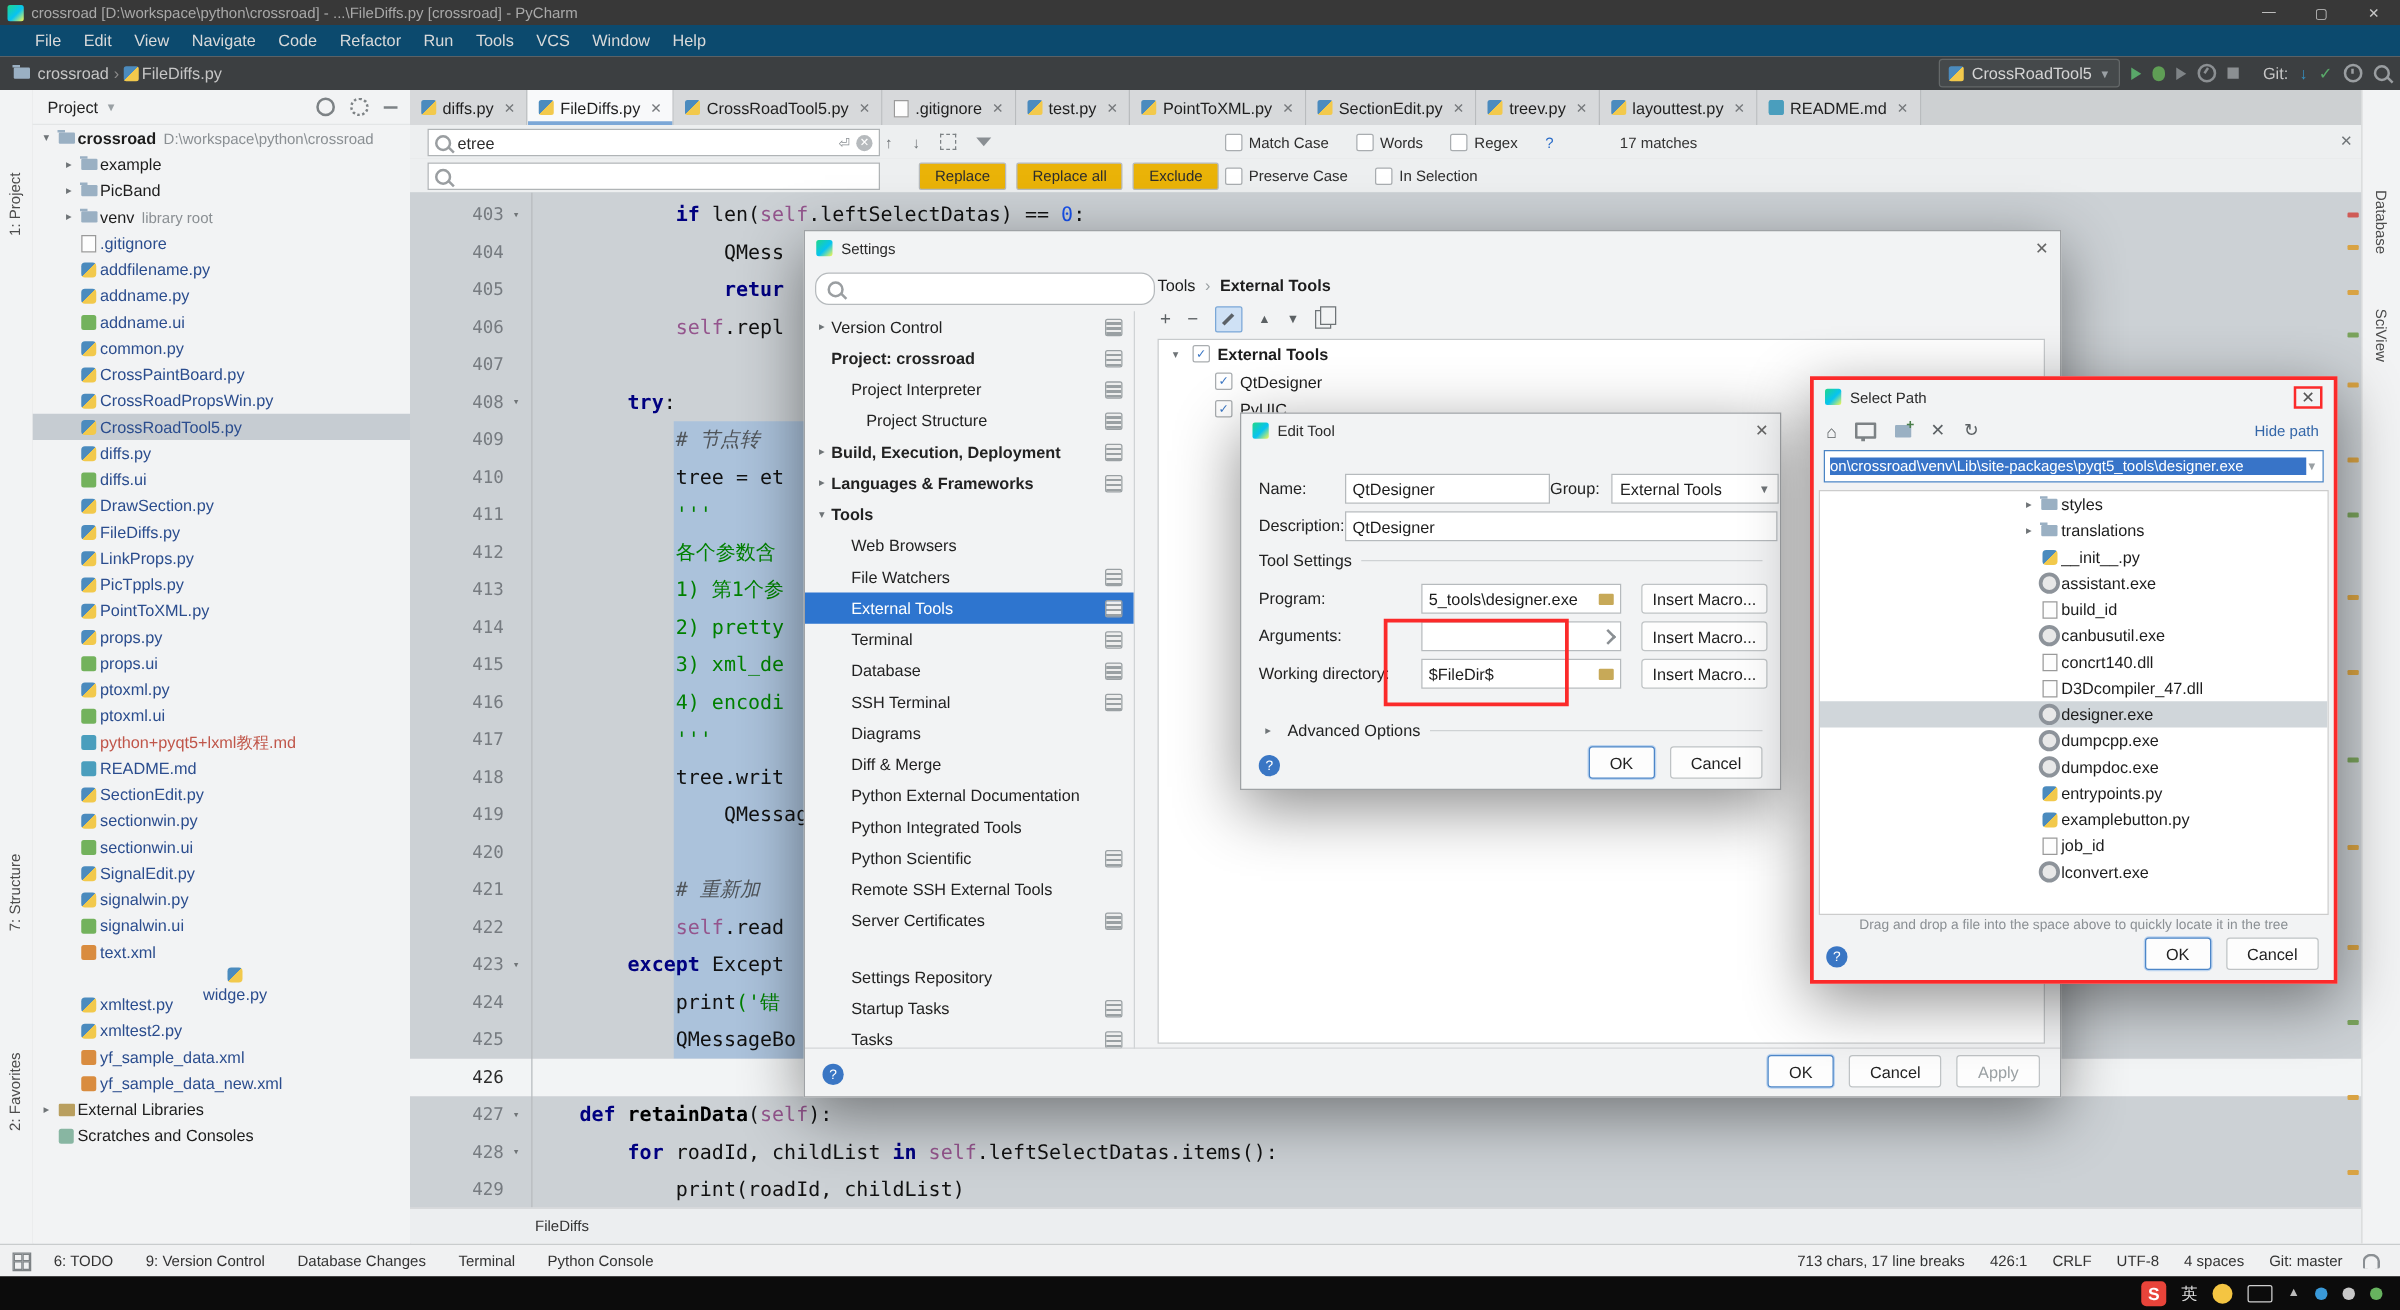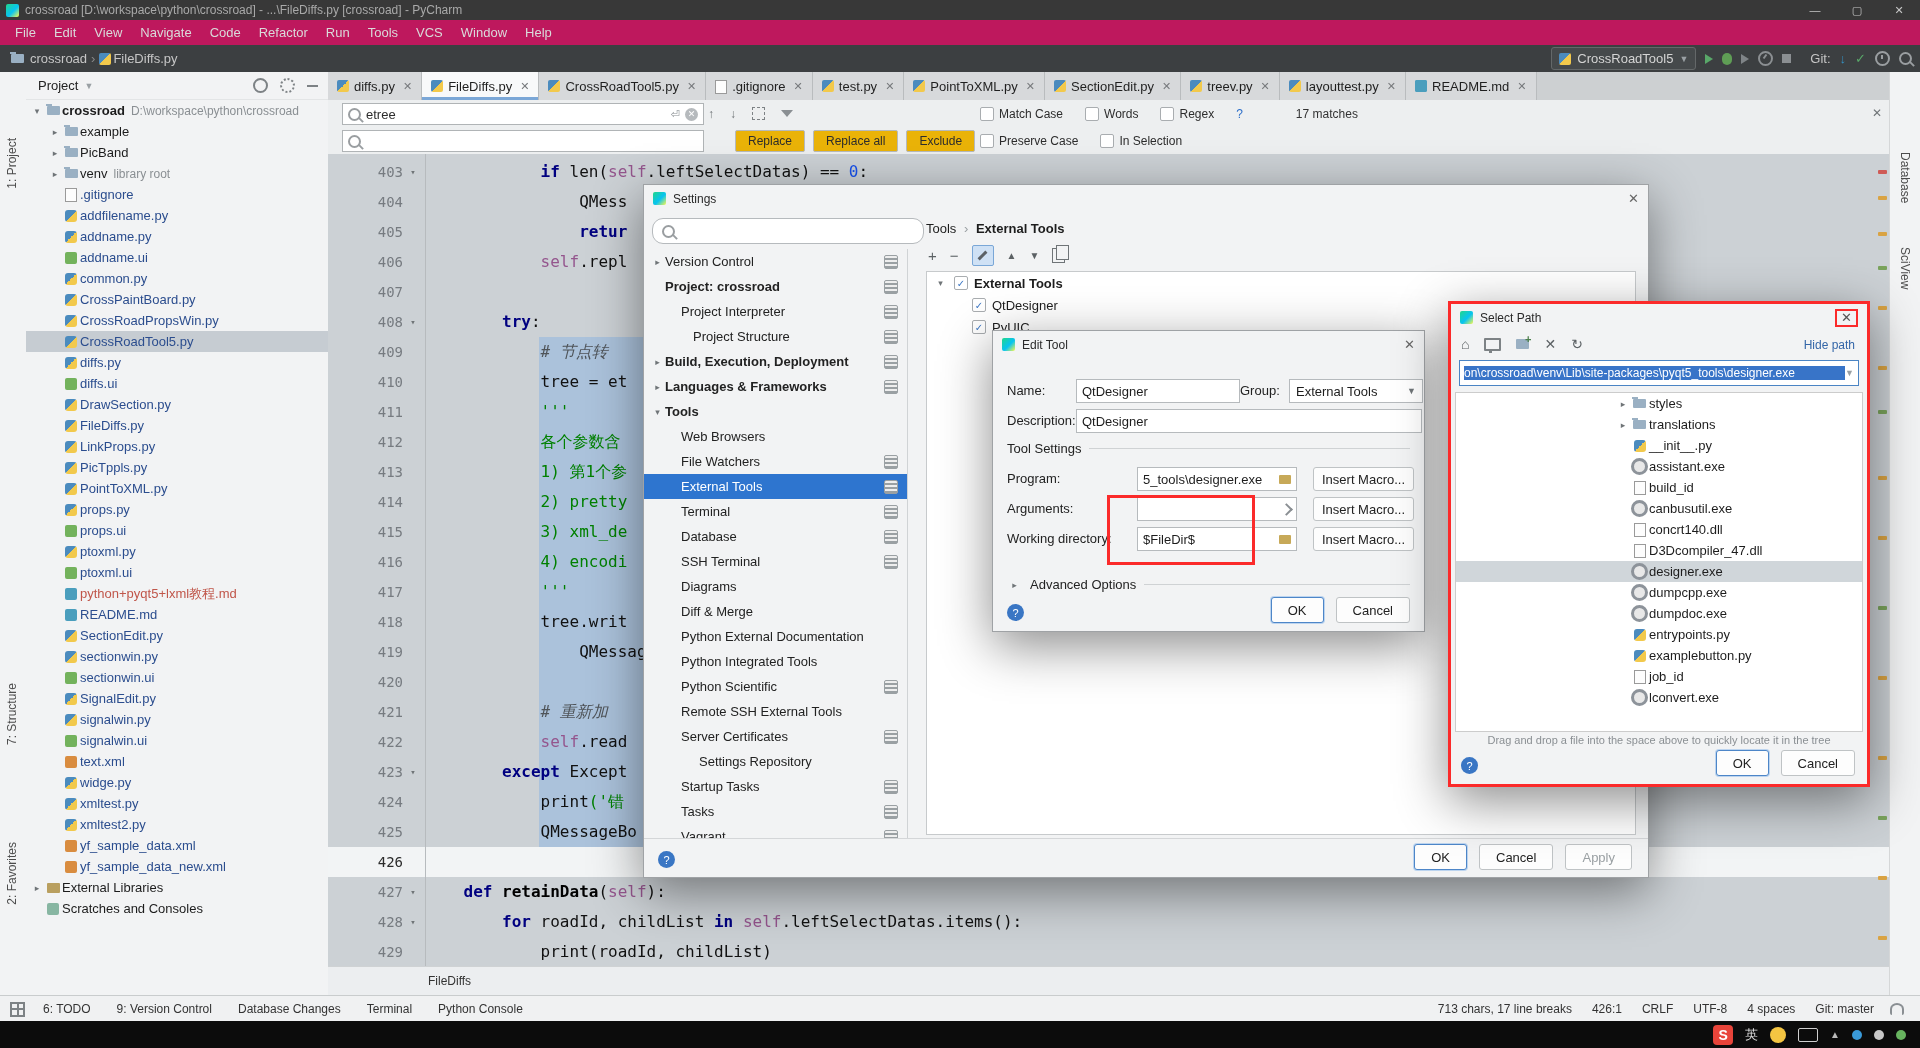--- a/index.html
+++ b/index.html
@@ -4,22 +4,22 @@
 <style>
   html,body{margin:0;padding:0;width:1920px;height:1048px;overflow:hidden;background:#000;
     font-family:"Liberation Sans","DejaVu Sans",sans-serif;-webkit-font-smoothing:antialiased;}
   .app{position:absolute;inset:0;width:1920px;height:1048px;background:#f2f3f4;}
   
   .titlebar{position:absolute;top:0;left:0;right:0;height:20px;background:#383838;color:#a9a9a9;
     font-size:12px;display:flex;align-items:center;gap:6px;padding-left:6px;}
   .logo{width:13px;height:13px;border-radius:2px;background:linear-gradient(135deg,#21d789 0%,#07c3f2 55%,#fcf84a 100%);flex:none;}
   .win-btns{margin-left:auto;display:flex;height:20px;}
   .win-btn{width:42px;display:flex;align-items:center;justify-content:center;color:#c7c7c7;font-size:11px;}
-  .menubar{position:absolute;top:20px;left:0;right:0;height:25px;background:#be185d;display:flex;align-items:center;
-    color:#dadada;font-size:13px;padding-left:6px;}
+  .menubar{position:absolute;top:20px;left:0;right:0;height:25px;background:#0c4a6e;display:flex;align-items:center;
+    color:#dadada;font-size:13px;padding-left:19px;}
   .menu-item{padding:3px 9px;}
   .navbar{position:absolute;top:45px;left:0;right:0;height:27px;background:#3c3f41;border-bottom:1px solid #292b2c;
     display:flex;align-items:center;color:#c6c6c6;font-size:13px;padding:0 8px;}
   .crumb-sep{color:#8a8a8a;margin:0 4px;}
   .nav-right{margin-left:auto;display:flex;align-items:center;gap:9px;}
   .run-combo{display:flex;align-items:center;gap:6px;height:21px;padding:0 7px;background:#45494b;
     border:1px solid #646869;border-radius:3px;min-width:128px;color:#d4d4d4;}
   .mini-ico{width:12px;height:12px;border-radius:2px;flex:none;}
   .ico-py-mini{background:linear-gradient(135deg,#4b8bbe 50%,#f2c94c 50%);}
   .tri-right{width:0;height:0;border-top:5px solid transparent;border-bottom:5px solid transparent;border-left:8px solid #59a869;}
@@ -483,21 +483,21 @@
 
           </div>
 
           <div class="prow" style="padding-left: 22px;">
             <span class="pchev"></span>
             <span class="picon i-xml"></span>
             <span class="pname c-blue">text.xml</span>
 
           </div>
 
-          <div class="prow" style="padding-left: 22px;">
+          <div class="prow" style="padding-left: 22px; flex-direction: column;">
             <span class="pchev"></span>
             <span class="picon i-py"></span>
             <span class="pname c-blue">widge.py</span>
 
           </div>
 
           <div class="prow" style="padding-left: 22px;">
             <span class="pchev"></span>
             <span class="picon i-py"></span>
             <span class="pname c-blue">xmltest.py</span>
@@ -948,21 +948,21 @@
           <span class="schev"></span>
           <span class="slabel">Remote SSH External Tools</span>
         </div>
 
         <div class="srow" style="padding-left: 22px;">
           <span class="schev"></span>
           <span class="slabel">Server Certificates</span>
         <span class="badge"></span>
         </div>
 
-        <div class="srow" style="padding-left: 40px;">
+        <div class="srow" style="padding-left: 22px; margin-top: 20px;">
           <span class="schev"></span>
           <span class="slabel">Settings Repository</span>
         </div>
 
         <div class="srow" style="padding-left: 22px;">
           <span class="schev"></span>
           <span class="slabel">Startup Tasks</span>
         <span class="badge"></span>
         </div>
 

